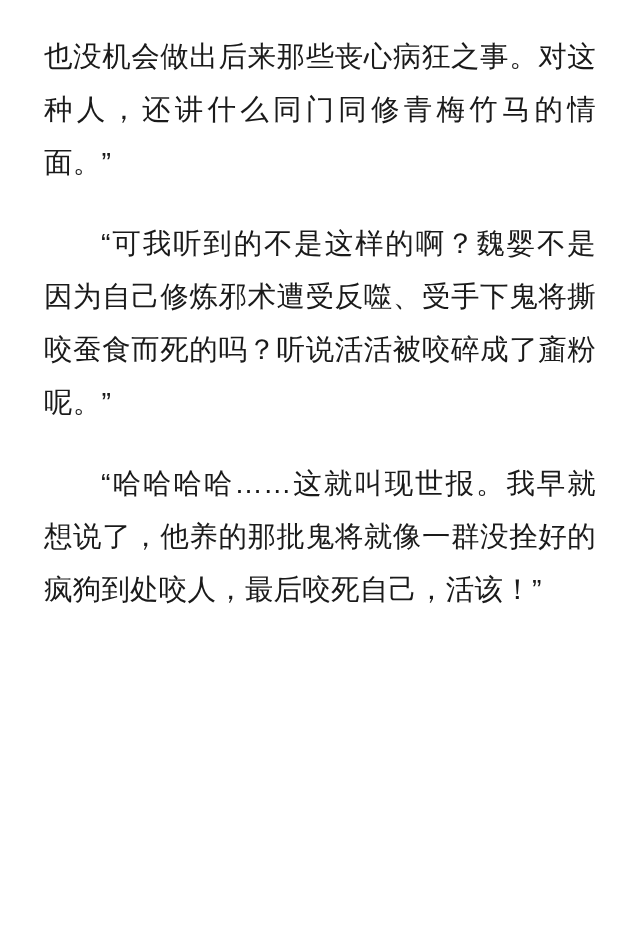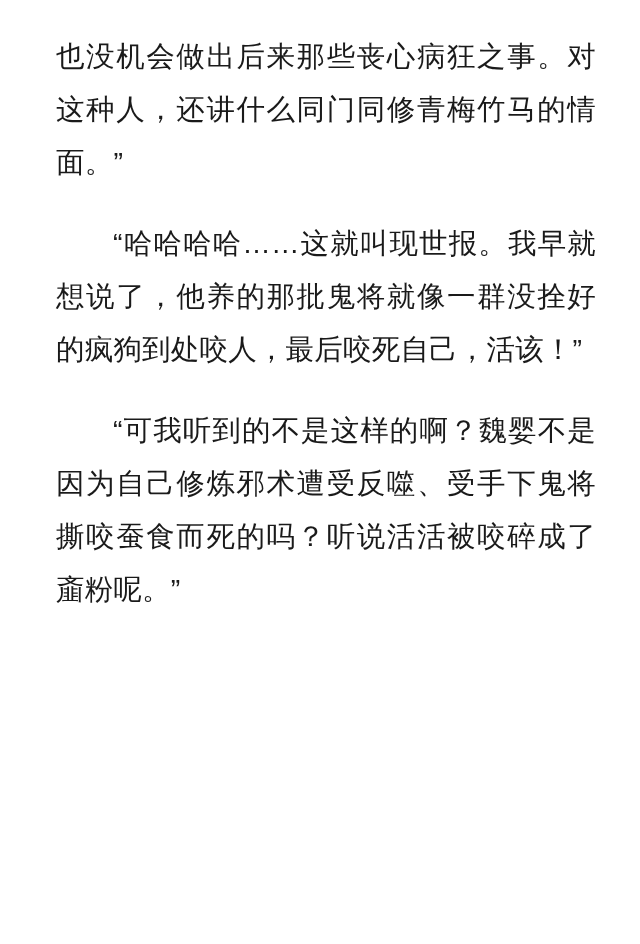--- a/index.html
+++ b/index.html
@@ -10,21 +10,21 @@
   body {
     width: 640px;
     height: 944px;
     overflow: hidden;
     font-family: "Liberation Sans", "DejaVu Sans", sans-serif;
   }
   .page {
     width: 640px;
     height: 944px;
     box-sizing: border-box;
-    padding: 30px 44px 0 56px;
+    padding: 30px 44px 0 44px;
     background: #ffffff;
     color: #111111;
   }
   .para {
     font-size: 28.5px;
     line-height: 53px;
     letter-spacing: 0.2px;
     color: #1a1a1a;
     text-align: justify;
     text-justify: inter-character;
@@ -37,15 +37,15 @@
   }
   .indent {
     text-indent: 2em;
   }
 </style>
 </head>
 <body>
 
 <div class="page">
   <p class="para">也没机会做出后来那些丧心病狂之事。对这种人，还讲什么同门同修青梅竹马的情面。”</p>
+  <p class="para indent">“可我听到的不是这样的啊？魏婴不是因为自己修炼邪术遭受反噬、受手下鬼将撕咬蚕食而死的吗？听说活活被咬碎成了齑粉呢。”</p>
   <p class="para indent">“哈哈哈哈……这就叫现世报。我早就想说了，他养的那批鬼将就像一群没拴好的疯狗到处咬人，最后咬死自己，活该！”</p>
-  <p class="para indent">“可我听到的不是这样的啊？魏婴不是因为自己修炼邪术遭受反噬、受手下鬼将撕咬蚕食而死的吗？听说活活被咬碎成了齑粉呢。”</p>
 </div>
 
 </body></html>

